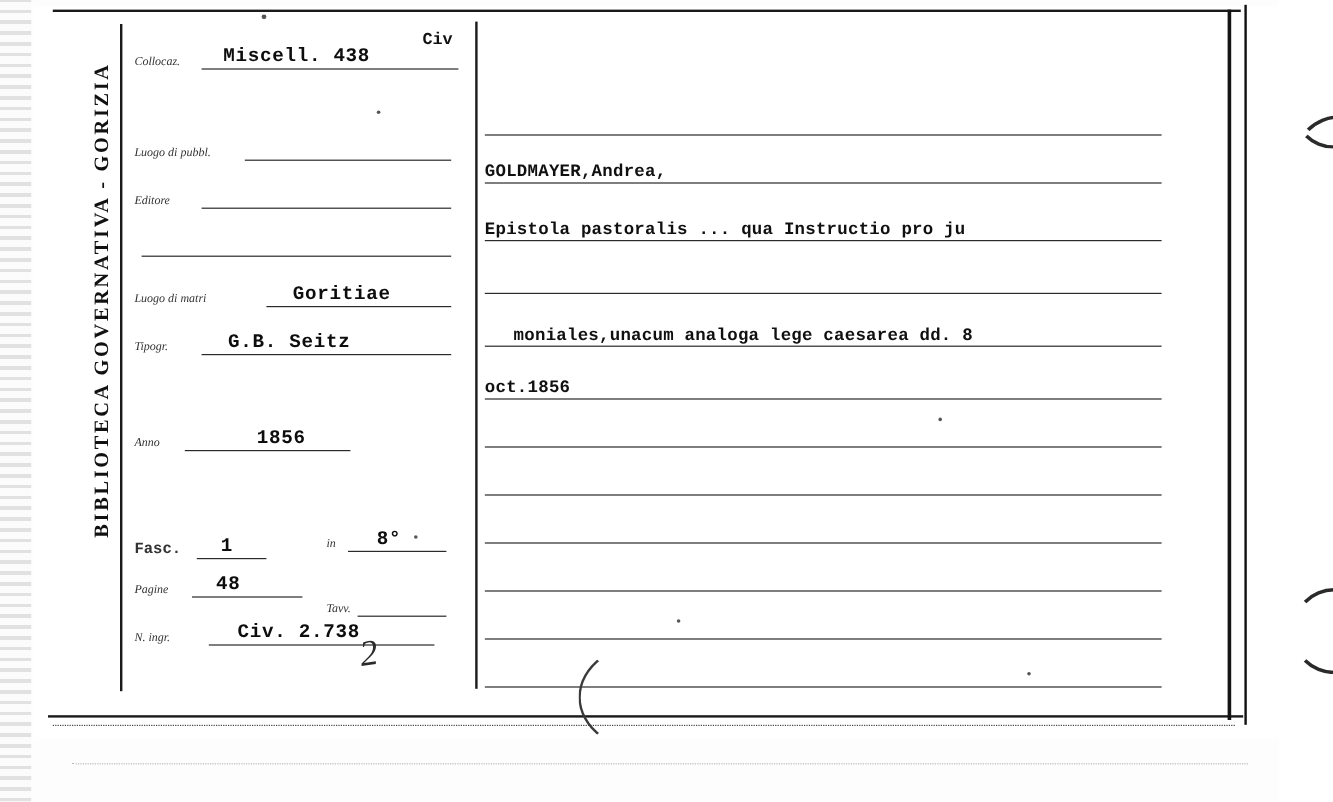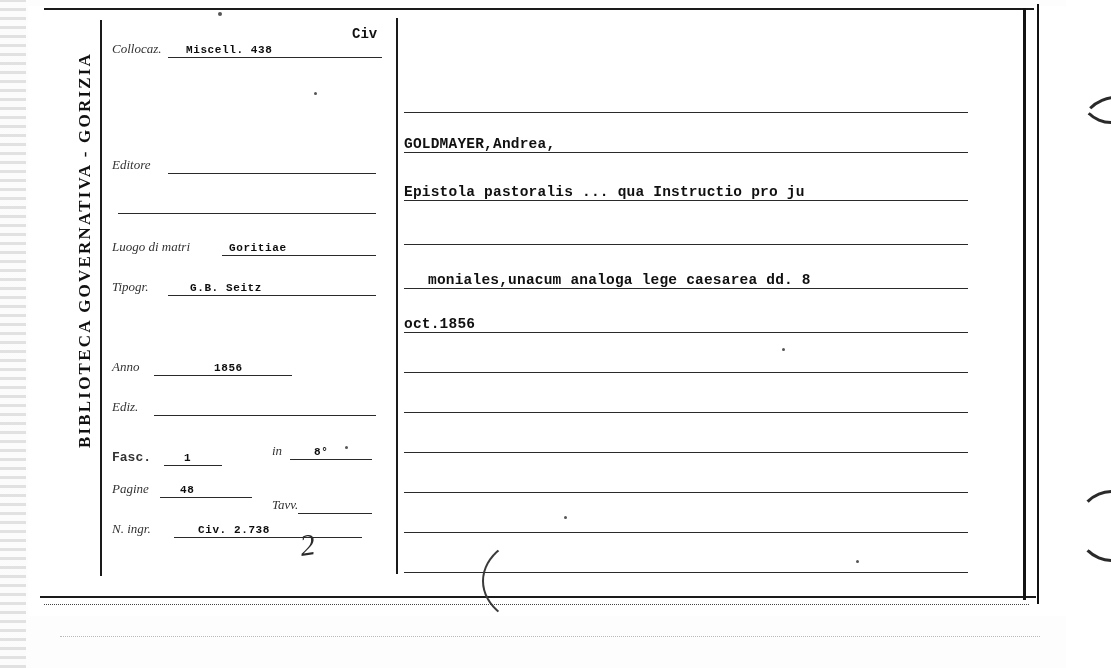--- a/index.html
+++ b/index.html
@@ -110,36 +110,36 @@
   .field {
     position: absolute;
     left: 112px;
     height: 18px;
   }
   .field .flabel {
     position: absolute;
     left: 0;
     bottom: 1px;
     font-family: "Liberation Serif", serif;
-    font-size: 13px;
+    font-size: 10px;
     font-style: italic;
     color: #333;
     white-space: nowrap;
   }
   .field .fline {
     position: absolute;
     bottom: 0;
     height: 0;
     border-bottom: 1.5px solid #2a2a2a;
   }
   .field .fval {
     position: absolute;
     bottom: 2px;
     font-family: "Liberation Mono", monospace;
-    font-size: 11px;
+    font-size: 16px;
     font-weight: bold;
     letter-spacing: 0.6px;
     color: #0d0d0d;
     white-space: nowrap;
   }
 
   
   .rline {
     position: absolute;
     left: 404px;
@@ -264,56 +264,56 @@
 
   <div class="vertical-label">BIBLIOTECA GOVERNATIVA - GORIZIA</div>
 
   <div class="field" style="top:40px;width:270px;">
     <span class="flabel">Collocaz.</span>
     <span class="fline" style="left:56px;width:214px;"></span>
     <span class="fval" style="left:74px;">Miscell. 438</span>
   </div>
   <div class="shelfmark-sup" style="left:352px;top:26px;">Civ</div>
 
+  <div class="field" style="top:116px;width:265px;">
+    <span class="flabel">Luogo di pubbl.</span>
+    <span class="fline" style="left:92px;width:172px;"></span>
+    <span class="fval" style="left:104px;"></span>
+  </div>
 
   <div class="field" style="top:156px;width:265px;">
     <span class="flabel">Editore</span>
     <span class="fline" style="left:56px;width:208px;"></span>
     <span class="fval" style="left:70px;"></span>
   </div>
 
   <div class="field" style="top:196px;width:265px;">
     <span class="flabel"></span>
     <span class="fline" style="left:6px;width:258px;"></span>
     <span class="fval" style="left:24px;"></span>
   </div>
 
   <div class="field" style="top:238px;width:265px;">
     <span class="flabel">Luogo di matri</span>
     <span class="fline" style="left:110px;width:154px;"></span>
-    <span class="fval" style="left:117px;">Goritiae</span>
+    <span class="fval" style="left:132px;">Goritiae</span>
   </div>
 
   <div class="field" style="top:278px;width:265px;">
     <span class="flabel">Tipogr.</span>
     <span class="fline" style="left:56px;width:208px;"></span>
     <span class="fval" style="left:78px;">G.B. Seitz</span>
   </div>
 
   <div class="field" style="top:358px;width:180px;">
     <span class="flabel">Anno</span>
     <span class="fline" style="left:42px;width:138px;"></span>
     <span class="fval" style="left:102px;">1856</span>
   </div>
 
-  <div class="field" style="top:398px;width:265px;">
-    <span class="flabel">Ediz.</span>
-    <span class="fline" style="left:42px;width:222px;"></span>
-    <span class="fval" style="left:60px;"></span>
-  </div>
 
   <div class="field" style="top:448px;width:110px;">
     <span class="flabel" style="font-size:13px;font-style:normal;font-weight:bold;font-family:'Liberation Mono',monospace;">Fasc.</span>
     <span class="fline" style="left:52px;width:58px;"></span>
     <span class="fval" style="left:72px;">1</span>
   </div>
   <div class="field" style="top:442px;left:272px;width:100px;">
     <span class="flabel">in</span>
     <span class="fline" style="left:18px;width:82px;"></span>
     <span class="fval" style="left:42px;">8°</span>

